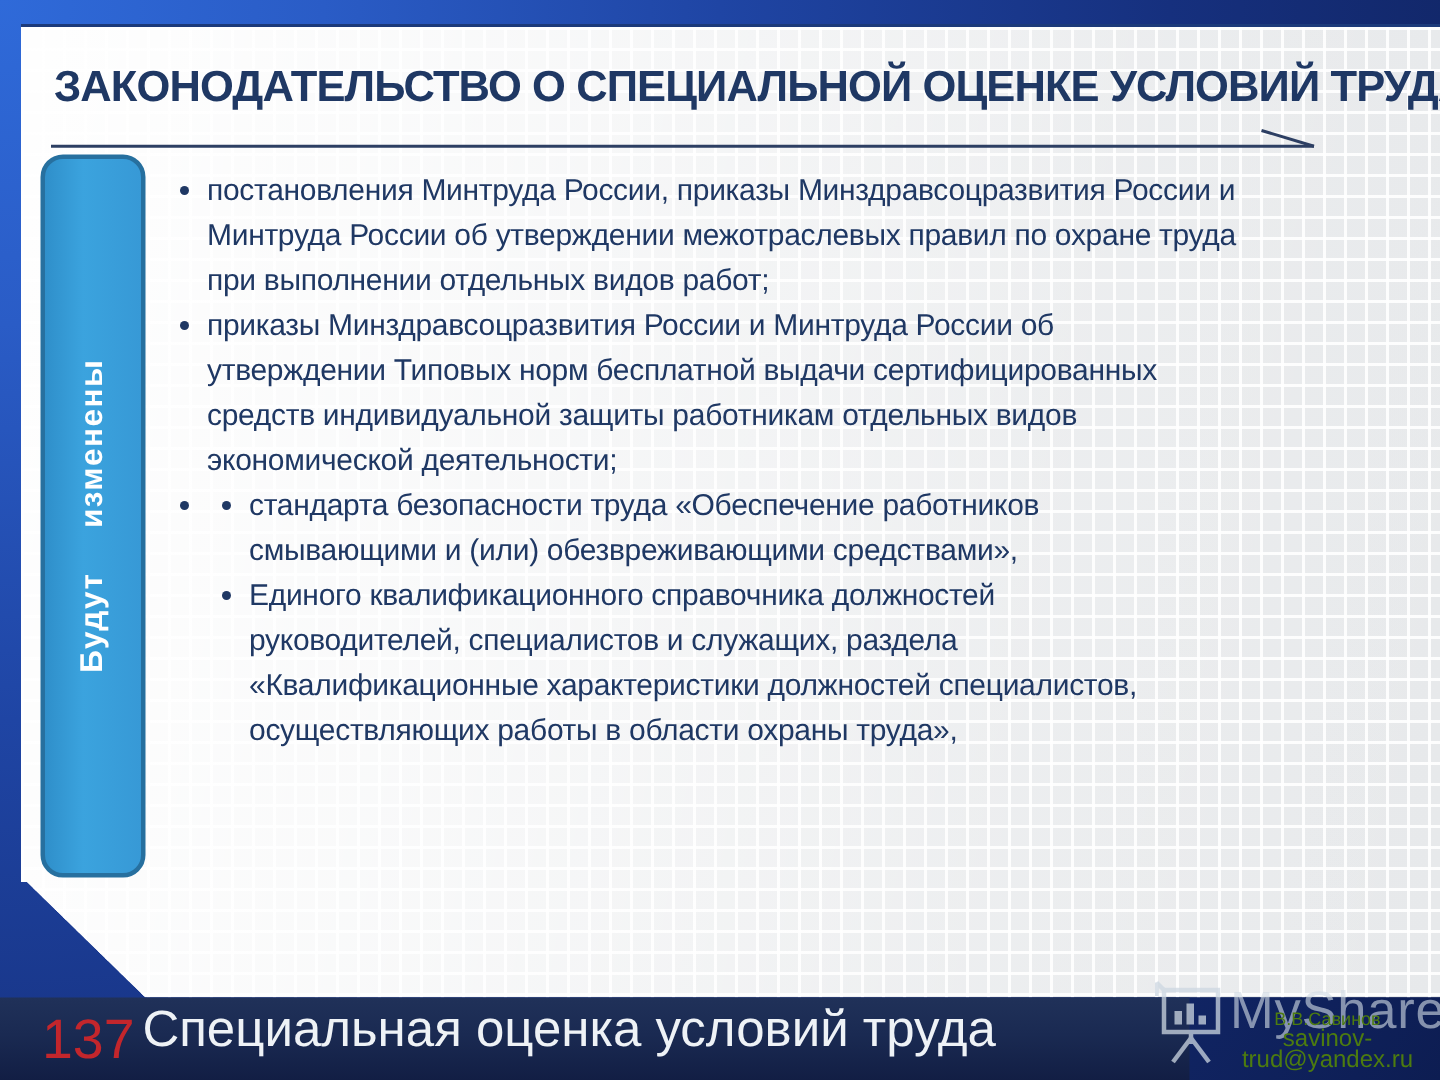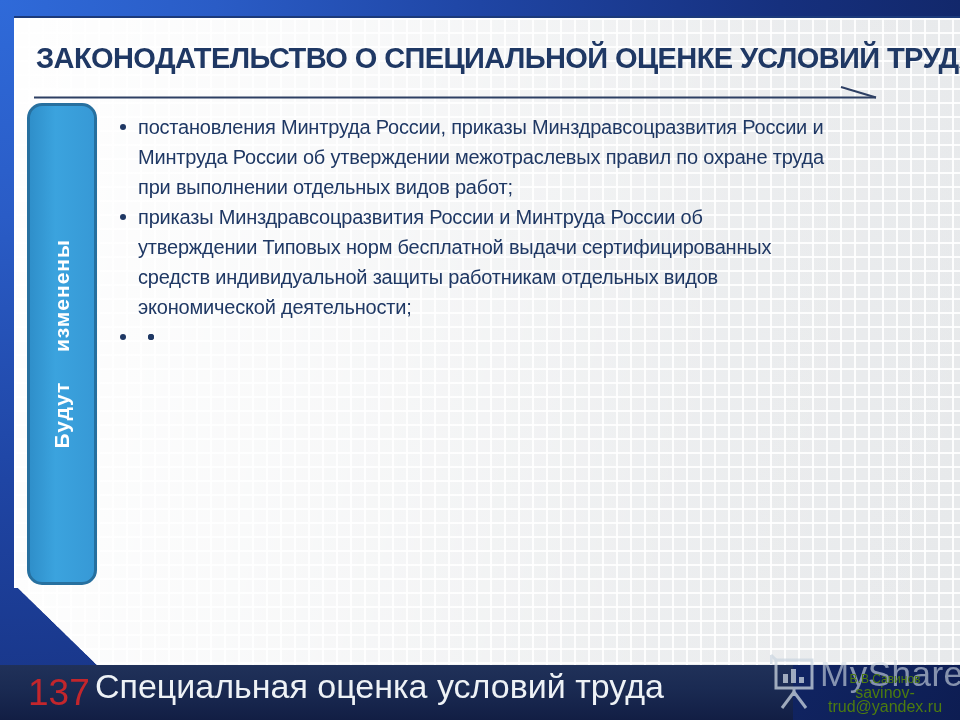--- a/index.html
+++ b/index.html
@@ -94,22 +94,26 @@
 
 <div class="bullets" id="bullet-list">
     <div class="bullet-item"><span class="bullet-dot"></span><span class="bullet-text">постановления Минтруда России, приказы Минздравсоцразвития России и
 Минтруда России об утверждении межотраслевых правил по охране труда
 при выполнении отдельных видов работ;</span></div>
     <div class="bullet-item"><span class="bullet-dot"></span><span class="bullet-text">приказы Минздравсоцразвития России и Минтруда России об
 утверждении Типовых норм бесплатной выдачи сертифицированных
 средств индивидуальной защиты работникам отдельных видов
 экономической деятельности;</span></div>
     <div class="bullet-item"><span class="bullet-dot"></span></div>
-    <div class="bullet-item lvl2"><span class="bullet-dot"></span></div>
-    <div class="bullet-item lvl2"><span class="bullet-dot"></span></div>
+    <div class="bullet-item lvl2"><span class="bullet-dot"></span><span class="bullet-text">стандарта безопасности труда «Обеспечение работников
+смывающими и (или) обезвреживающими средствами»,</span></div>
+    <div class="bullet-item lvl2"><span class="bullet-dot"></span><span class="bullet-text">Единого квалификационного справочника должностей
+руководителей, специалистов и служащих, раздела
+«Квалификационные характеристики должностей специалистов,
+осуществляющих работы в области охраны труда»,</span></div>
   </div>
 
 <div class="footer">
   <div class="page-number">137</div>
   <div class="footer-title">Специальная оценка условий труда</div>
 </div>
 
 <div class="watermark">
   <svg class="screen-icon" width="46" height="58" viewBox="0 0 46 58">
     <g stroke="#cdd7e1" stroke-width="3" fill="none">

